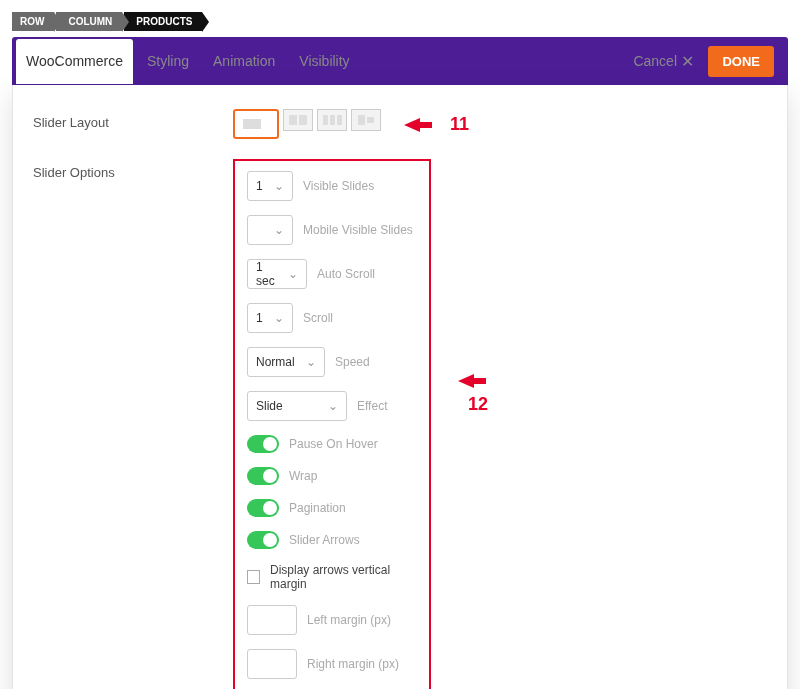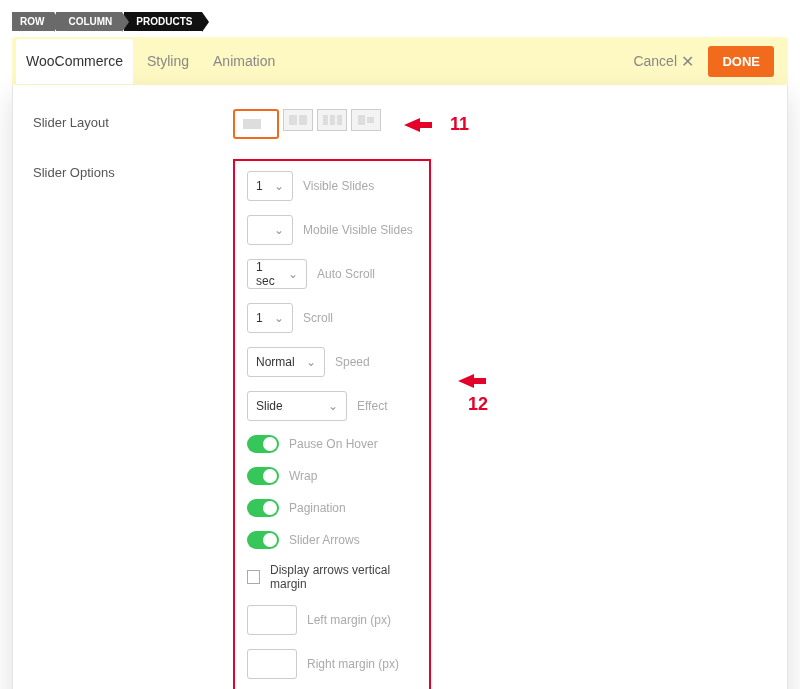--- a/index.html
+++ b/index.html
@@ -4,21 +4,21 @@
 <style>
   * { box-sizing: border-box; margin: 0; padding: 0; }
   body { font-family: -apple-system, Arial, sans-serif; background: #fff; width: 800px; height: 689px; position: relative; padding: 12px; }
   .wrap { position: relative; }
   .breadcrumb { display: flex; margin-bottom: 6px; }
   .crumb { background: #6a6a6a; color: #fff; font-size: 10px; font-weight: bold; padding: 4px 10px 4px 12px; position: relative; margin-right: 2px; }
   .crumb:first-child { padding-left: 8px; }
   .crumb::after { content: ""; position: absolute; right: -7px; top: 0; border-top: 10px solid transparent; border-bottom: 10px solid transparent; border-left: 7px solid #6a6a6a; z-index: 2; }
   .crumb.active { background: #111; }
   .crumb.active::after { border-left-color: #111; }
-  .header-bar { background: #fef9c3; border-radius: 3px 3px 0 0; display: flex; align-items: center; padding: 0 14px; height: 48px; }
+  .header-bar { background: #4c1d95; border-radius: 3px 3px 0 0; display: flex; align-items: center; padding: 0 14px; height: 48px; }
   .tabs { display: flex; gap: 24px; }
   .tab { font-size: 14px; color: #888; padding: 14px 0; cursor: pointer; }
   .tab.active { color: #333; background: #fff; margin: 0 -10px -1px -10px; padding: 14px 10px; border-radius: 3px 3px 0 0; }
   .spacer { flex: 1; }
   .cancel { color: #888; font-size: 14px; display: flex; align-items: center; gap: 4px; margin-right: 14px; cursor: pointer; text-align: center; }
   .x { font-size: 16px; }
   .done { background: #f26b1d; color: #fff; font-weight: bold; font-size: 13px; padding: 8px 14px; border-radius: 3px; cursor: pointer; border: none; }
   .panel { background: #fff; border: 1px solid #e5e5e5; border-top: none; border-radius: 0 0 4px 4px; padding: 24px 20px; box-shadow: 0 10px 28px rgba(0,0,0,0.13); }
   .row { display: flex; margin-bottom: 20px; }
   .label-col { width: 200px; font-size: 13px; color: #555; padding-top: 6px; }
@@ -63,20 +63,21 @@
     <div class="crumb">ROW</div>
     <div class="crumb">COLUMN</div>
     <div class="crumb active">PRODUCTS</div>
   </div>
 
   <div class="header-bar">
     <div class="tabs">
       <div class="tab active">WooCommerce</div>
       <div class="tab">Styling</div>
       <div class="tab">Animation</div>
+      <div class="tab">Visibility</div>
     </div>
     <div class="spacer"></div>
     <div class="cancel">
       <span>Cancel</span>
         <span class="x">✕</span>
     </div>
     <button class="done">DONE</button>
   </div>
 
   <div class="panel">

